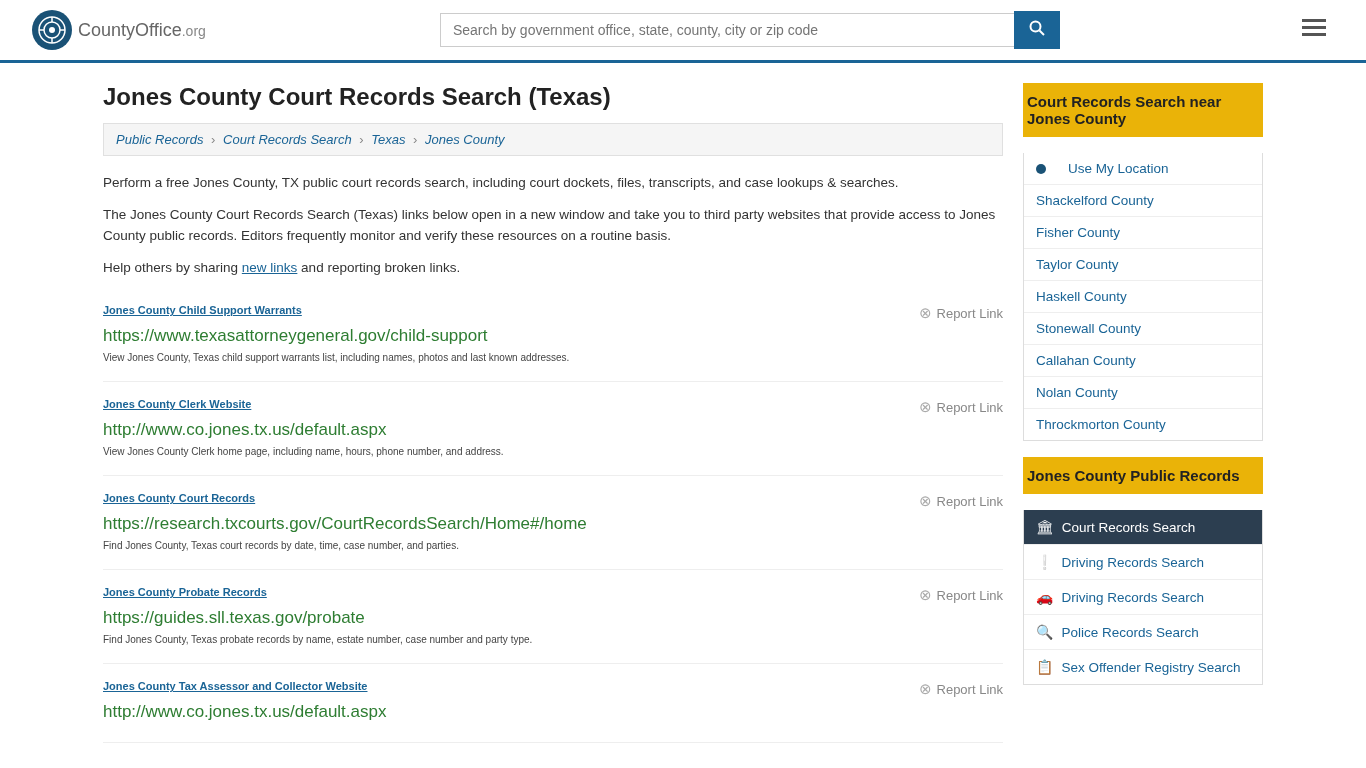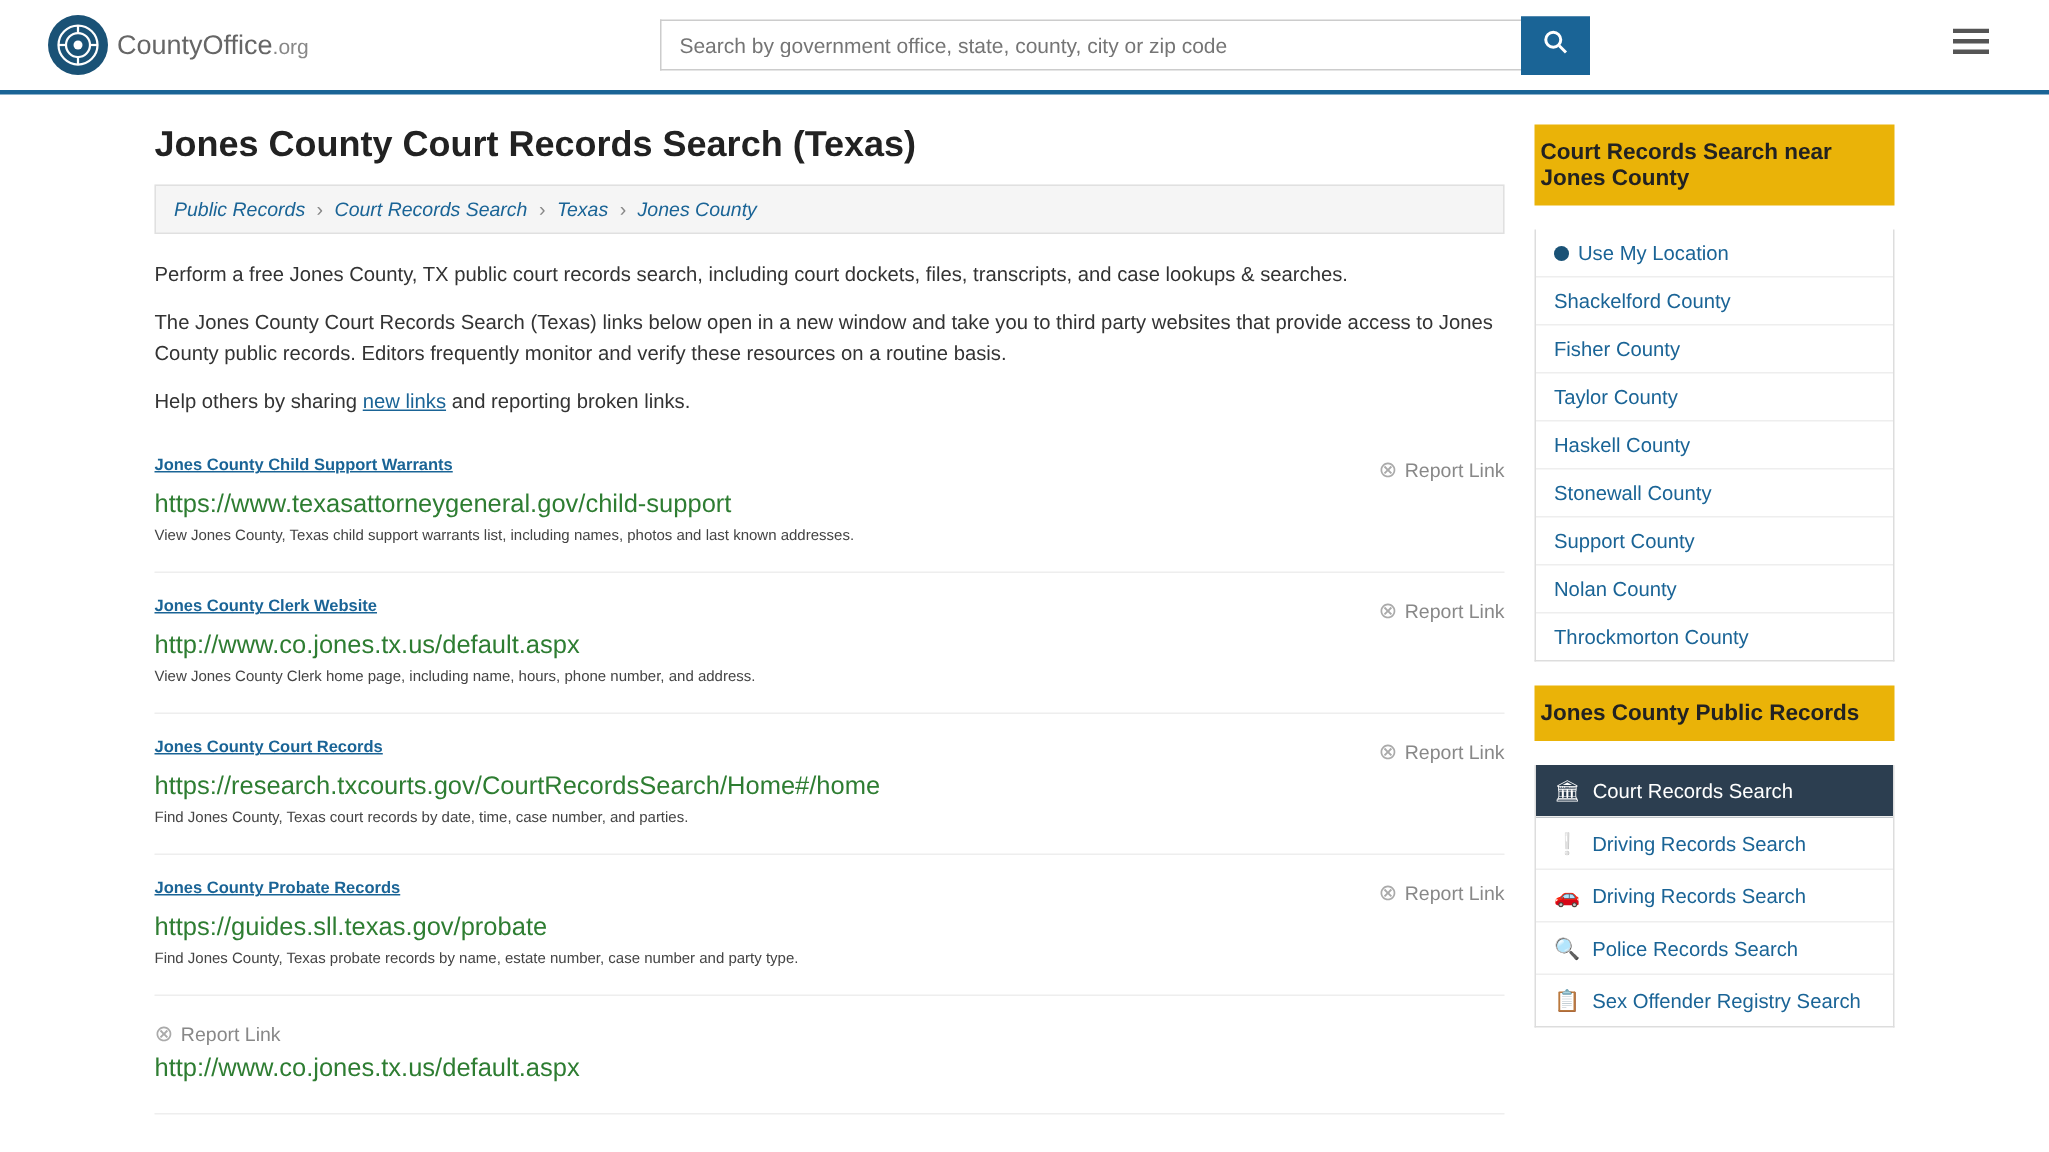--- a/index.html
+++ b/index.html
@@ -185,21 +185,21 @@
       font-size: 13.5px;
     }
     .sidebar-list-item:last-child { border-bottom: none; }
     .sidebar-list-item a {
       color: #1a6496;
       text-decoration: none;
     }
     .location-item {
       display: flex;
       align-items: center;
-      gap: 6px;
+      gap: 22px;
       color: #1a6496;
       cursor: pointer;
     }
     .location-dot {
       width: 10px;
       height: 10px;
       background: #1a5276;
       border-radius: 50%;
       flex-shrink: 0;
     }
@@ -331,20 +331,21 @@
       <span class="report-link">
         <span class="report-icon">⊗</span>
         Report Link
       </span>
     </div>
     <div class="result-url">https://guides.sll.texas.gov/probate</div>
     <div class="result-desc">Find Jones County, Texas probate records by name, estate number, case number and party type.</div>
   </div>
         <div class="result-item">
     <div class="result-header">
+      <span class="result-title">Jones County Tax Assessor and Collector Website</span>
       <span class="report-link">
         <span class="report-icon">⊗</span>
         Report Link
       </span>
     </div>
     <div class="result-url">http://www.co.jones.tx.us/default.aspx</div>
 
   </div>
       </div>
   </div>
@@ -359,21 +360,21 @@
             <div class="location-dot"></div>
             <span>Use My Location</span>
           </div>
         </div>
         <div id="nearby-counties-container">
             <div class="sidebar-list-item"><a href="#">Shackelford County</a></div>
             <div class="sidebar-list-item"><a href="#">Fisher County</a></div>
             <div class="sidebar-list-item"><a href="#">Taylor County</a></div>
             <div class="sidebar-list-item"><a href="#">Haskell County</a></div>
             <div class="sidebar-list-item"><a href="#">Stonewall County</a></div>
-            <div class="sidebar-list-item"><a href="#">Support County</a></div>
+            <div class="sidebar-list-item"><a href="#">Callahan County</a></div>
             <div class="sidebar-list-item"><a href="#">Nolan County</a></div>
             <div class="sidebar-list-item"><a href="#">Throckmorton County</a></div>
           </div>
       </div>
     </div>
 
     <div class="sidebar-section">
       <div class="sidebar-header">Jones County Public Records</div>
       <div class="pub-records-list" id="pub-records-container">
           <div class="pub-records-item active">

